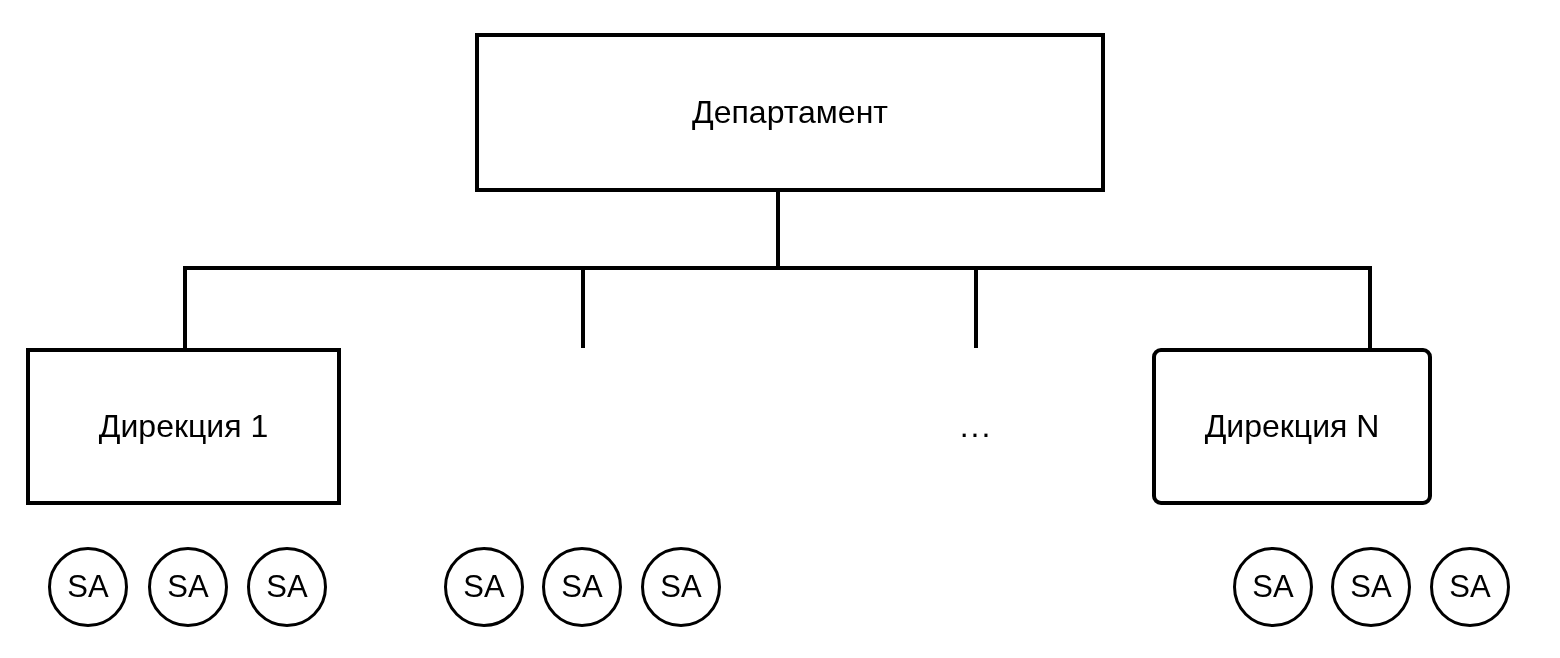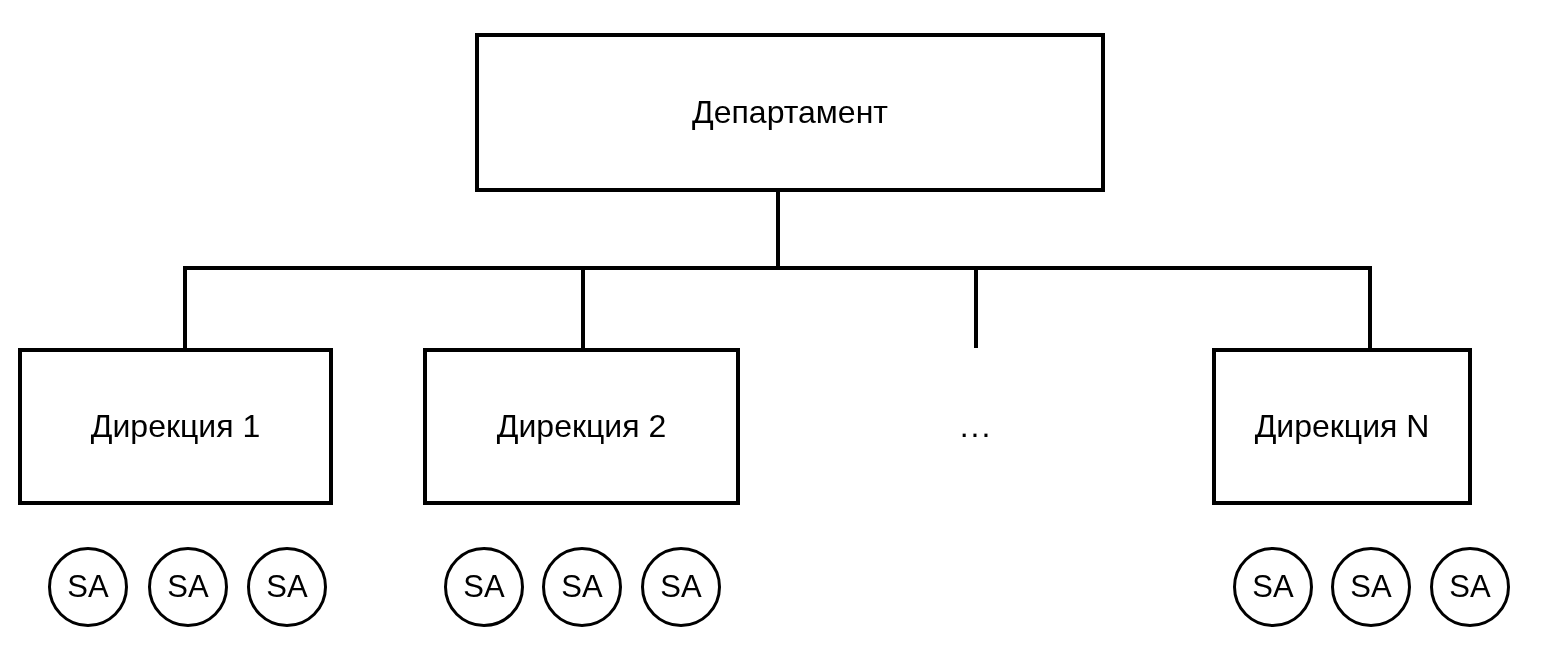--- a/index.html
+++ b/index.html
@@ -36,23 +36,23 @@
     background: #ffffff;
     display: flex;
     align-items: center;
     justify-content: center;
     font-size: 32px;
     line-height: 1.2;
     white-space: nowrap;
   }
   .root-node { left: 463px;  top: 33px;  width: 630px; height: 159px; margin-left: 12px; }
   .child-node { top: 348px; height: 157px; }
-  .child-1 { left: 18px;   width: 315px; }
+  .child-1 { left: 26px;   width: 315px; }
   .child-2 { left: 423px;  width: 317px; }
-  .child-n { left: 1212px; width: 260px; }
+  .child-n { left: 1152px; width: 280px; border-radius: 9px; }
 
   .ellipsis-cell {
     position: absolute;
     left: 896px;
     top: 348px;
     width: 160px;
     height: 157px;
     display: flex;
     align-items: center;
     justify-content: center;
@@ -96,23 +96,20 @@
   <div class="line drop drop-stub"></div>
   <div class="line drop drop-n"></div>
 
   <div class="node root-node">
     <span>Департамент</span>
   </div>
 
   <div class="node child-node child-1">
     <span>Дирекция 1</span>
   </div>
-  <div class="node child-node child-2">
-    <span>Дирекция 2</span>
-  </div>
   <div class="ellipsis-cell">
     <span>...</span>
   </div>
   <div class="node child-node child-n">
     <span>Дирекция N</span>
   </div>
 
   <div class="sa-circle g1-c1">
     <span>SA</span>
   </div>

